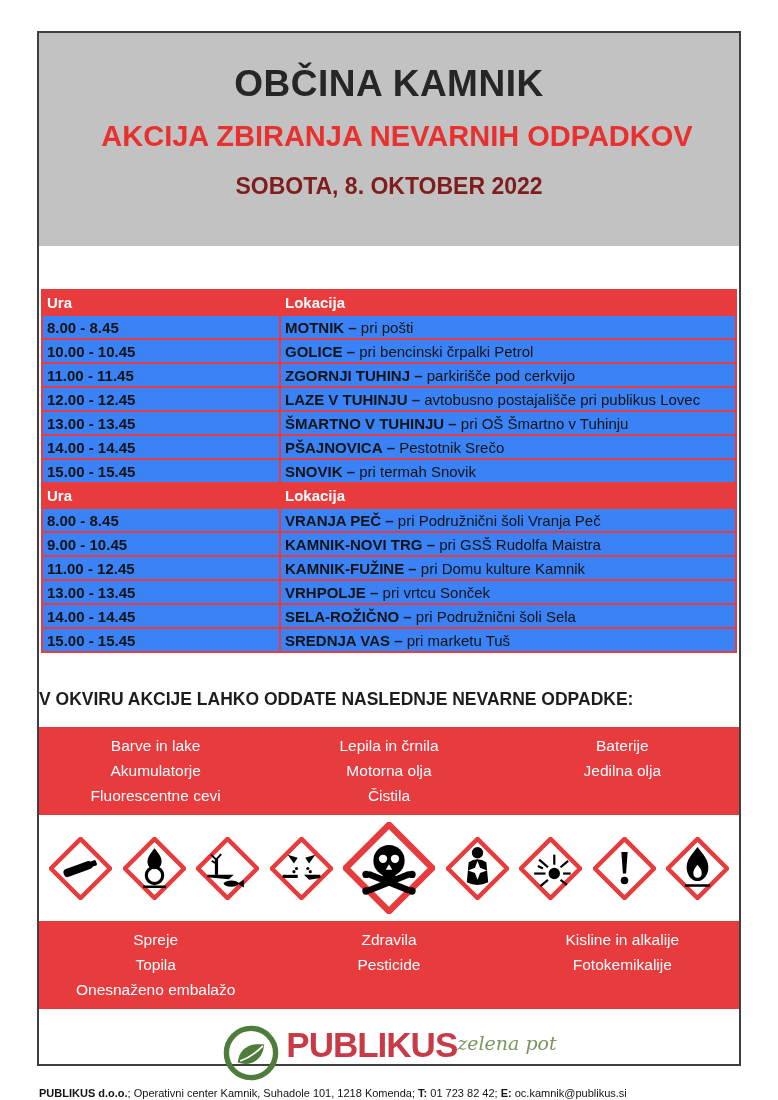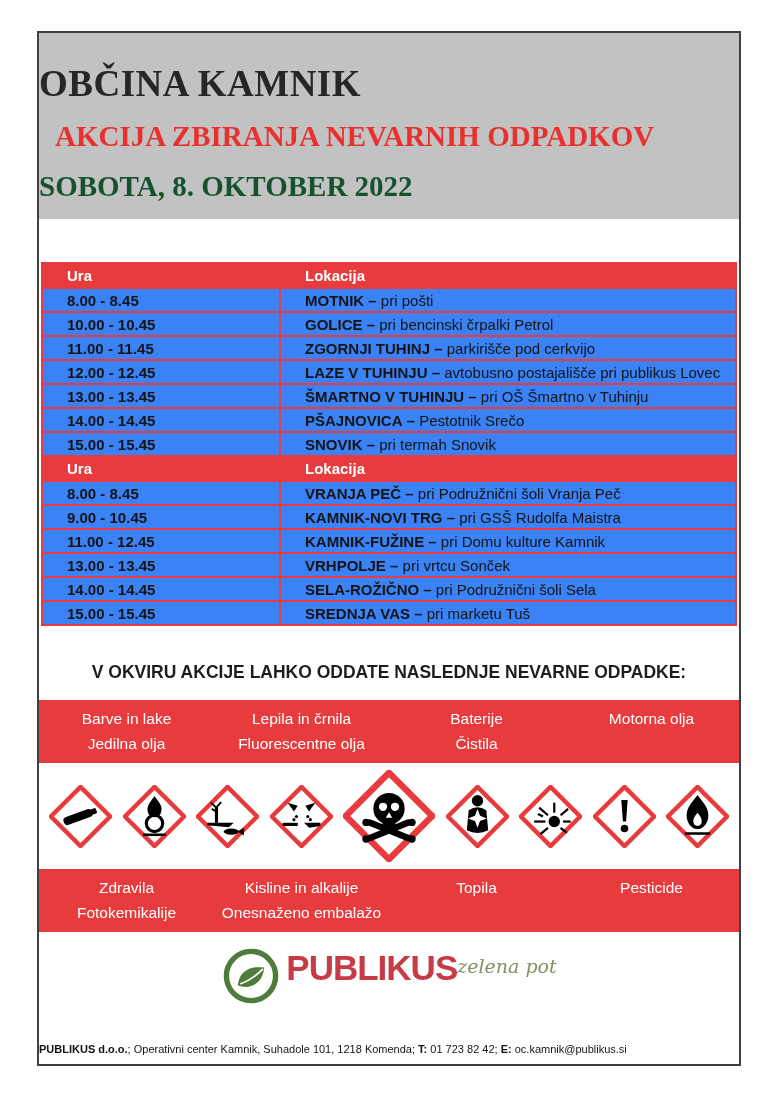--- a/index.html
+++ b/index.html
@@ -9,37 +9,37 @@
     position:relative; overflow:hidden;
     --red:#e73b3d; --subred:#e8312f; --gray:#c2c2c2;
     --green:#4d7c3b; --brandred:#c63b46; --taggreen:#7d9460;
   }
   .frame {
     position:absolute; left:37px; top:31px; width:704px; height:1035px;
     border:2px solid #3f3f3f; box-sizing:border-box; background:#fff;
     display:flex; flex-direction:column;
   }
   
-  .hero { background:var(--gray); height:186px; padding-top:24px; box-sizing:border-box; flex:none;font-family:Liberation Serif, serif; }
+  .hero { background:var(--gray); height:213px; text-align:center; padding-top:24px; box-sizing:border-box; flex:none; }
   .hero-title { font-size:37px; font-weight:bold; color:#262626; line-height:54px; letter-spacing:0.5px; }
   .hero-subtitle { font-size:29px; font-weight:bold; color:var(--subred); line-height:50px;padding-left:16px; }
-  .hero-date { font-size:29px; font-weight:bold; color:#14532d; line-height:50px; }
+  .hero-date { font-size:23px; font-weight:bold; color:#7f1d1d; line-height:50px; }
   
   .schedule-wrap { margin:43px 2px 0; flex:none; }
   table.schedule { width:100%; border-collapse:collapse; table-layout:fixed; }
-  .schedule th, .schedule td { border:2px solid var(--red); padding:1px 24px; font-size:15px; text-align:left; overflow:hidden; white-space:nowrap; }
+  .schedule th, .schedule td { border:2px solid var(--red); padding:1px 4px; font-size:15px; text-align:left; overflow:hidden; white-space:nowrap; }
   .schedule th { background:var(--red); color:#fff; font-weight:bold; height:21px; }
   .schedule td { height:20px; color:#141414; background:#3b82f6; }
   .col-time { width:238px; }
   td.time { font-weight:bold; }
   .place { font-weight:bold; }
   
-  .middle-heading { margin-top:36px; text-align:center; font-size:17.5px; font-weight:bold; color:#1d1d1d; line-height:20px; flex:none; }
-  
-  .red-bar { background:var(--red); margin-top:18px; padding:8px 0 9px; display:grid; grid-template-columns:repeat(4,1fr); row-gap:4px;
+  .middle-heading { margin-top:36px; text-align:left; font-size:17.5px; font-weight:bold; color:#1d1d1d; line-height:20px; flex:none; }
+  
+  .red-bar { background:var(--red); margin-top:18px; padding:8px 0 9px; display:grid; grid-template-columns:repeat(3,1fr); row-gap:4px;
              color:#fff; font-size:15.5px; text-align:center; flex:none; }
   .red-bar .cell { line-height:21px; }
   #bar2 { margin-top:0; }
   
   .pictos { height:106px; display:flex; align-items:center; justify-content:space-between; padding:0 10px; flex:none; }
   .picto { flex:none; line-height:0; }
   .picto svg { width:63px; height:63px; }
   .picto.large svg { width:92px; height:92px; }
   
   .logo { margin-top:14px; display:flex; justify-content:center; align-items:flex-start; gap:5px; flex:none; }
@@ -132,23 +132,24 @@
         </tbody>
     </table>
   </div>
 
   <div class="middle-heading">V OKVIRU AKCIJE LAHKO ODDATE NASLEDNJE NEVARNE ODPADKE:</div>
 
   <div class="red-bar" id="bar1">
       <div class="cell">Barve in lake</div>
       <div class="cell">Lepila in črnila</div>
       <div class="cell">Baterije</div>
+      <div class="cell">Akumulatorje</div>
       <div class="cell">Motorna olja</div>
       <div class="cell">Jedilna olja</div>
-      <div class="cell">Fluorescentne olja</div>
+      <div class="cell">Fluorescentne cevi</div>
       <div class="cell">Čistila</div>
     </div>
 
   <div class="pictos" id="pictos">
       <div class="picto"><svg viewBox="0 0 100 100">
           <path d="M50 3 L97 50 L50 97 L3 50 Z" fill="#ffffff" stroke="#e73b3d" stroke-width="7" stroke-linejoin="miter"></path>
           <g transform="rotate(-20 50 50)" fill="#000">
             <rect x="22" y="43" width="48" height="13" rx="6"></rect>
             <rect x="68" y="45" width="9" height="9" rx="2"></rect>
           </g>
@@ -235,20 +236,21 @@
         </svg></div>
       <div class="picto"><svg viewBox="0 0 100 100">
           <path d="M50 3 L97 50 L50 97 L3 50 Z" fill="#ffffff" stroke="#e73b3d" stroke-width="7" stroke-linejoin="miter"></path>
           <path fill="#000" d="M50 16 C59 28 69 37 67 52 C65 64 57 70 50 70 C43 70 35 64 33 52 C31 37 41 28 50 16 Z"></path>
           <path fill="#fff" d="M50 44 C55 50 58 55 56 61 C54 66 46 66 44 61 C42 55 45 50 50 44 Z"></path>
           <rect x="30" y="75" width="40" height="4" fill="#000"></rect>
         </svg></div>
     </div>
 
   <div class="red-bar" id="bar2">
+      <div class="cell">Spreje</div>
       <div class="cell">Zdravila</div>
       <div class="cell">Kisline in alkalije</div>
       <div class="cell">Topila</div>
       <div class="cell">Pesticide</div>
       <div class="cell">Fotokemikalije</div>
       <div class="cell">Onesnaženo embalažo</div>
     </div>
 
   <div class="logo">
     <span class="logo-mark">

